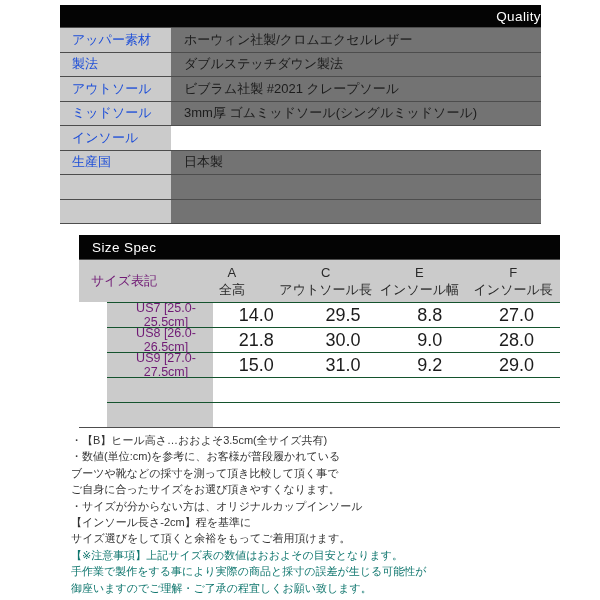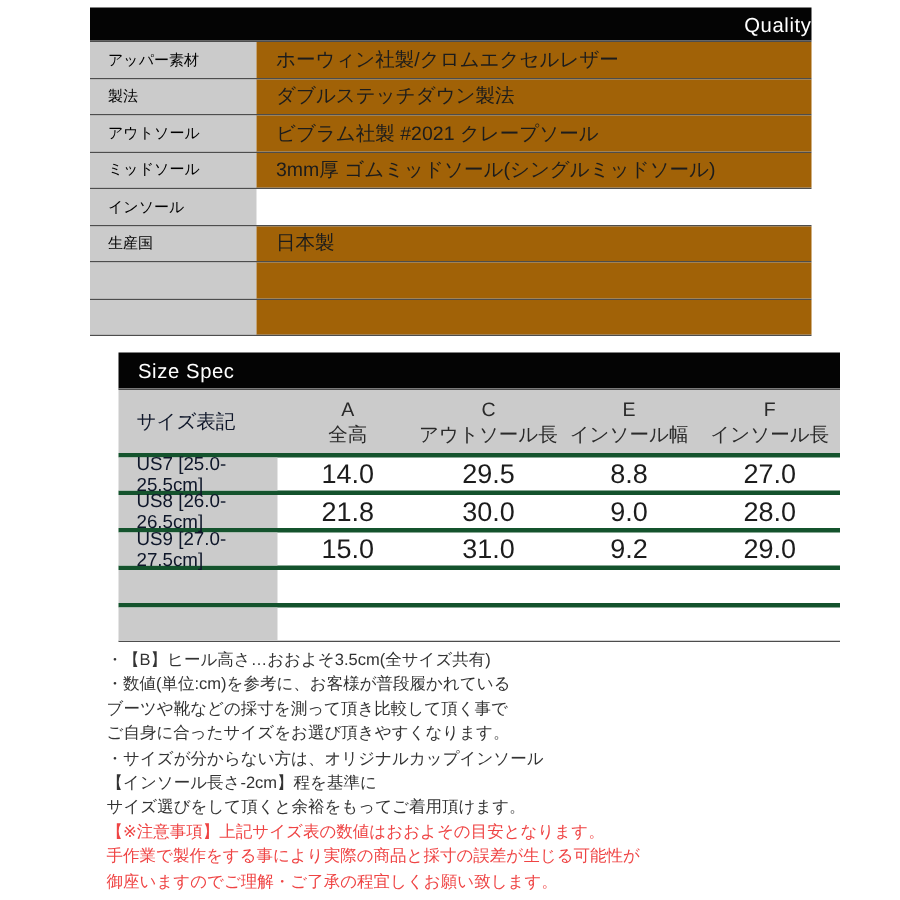--- a/index.html
+++ b/index.html
@@ -12,43 +12,43 @@
   .bar{
     background:#040404;color:#ffffff;display:flex;align-items:center;
     padding-left:13px;font-size:13.5px;letter-spacing:.4px;box-sizing:border-box;
   }
   #quality{top:5px;}
   #quality .bar{height:22px;justify-content:flex-end;}
   .tbl{border-bottom:1px solid #4d4d4d;}
   .q-row{display:flex;height:24.5px;border-top:1px solid #4d4d4d;box-sizing:border-box;}
   .q-label{
     width:111px;background:#cbcbcb;display:flex;align-items:center;
-    padding-left:12px;box-sizing:border-box;font-size:10px;color:#000000;
+    padding-left:12px;box-sizing:border-box;font-size:13px;color:#1d4ed8;
   }
-  .q-value{flex:1;display:flex;align-items:center;padding-left:13px;font-size:13px;background:#a16207;}
+  .q-value{flex:1;display:flex;align-items:center;padding-left:13px;font-size:13px;background:#737373;}
   #sizespec{top:235px;padding-left:19px;}
   #sizespec .bar{height:24px;}
   .s-header{display:flex;height:43px;background:#cbcbcb;border-top:1px solid #4d4d4d;box-sizing:border-box;}
   .s-size-col{
     width:106px;display:flex;align-items:center;padding-left:12px;
-    box-sizing:border-box;font-size:13px;color:#0f172a;
+    box-sizing:border-box;font-size:13px;color:#701a75;text-align:center;
   }
   .s-col{
     flex:1;display:flex;flex-direction:column;justify-content:center;
     text-align:center;font-size:13px;line-height:17px;color:#2a2a2a;
   }
-  .s-row{display:flex;height:25px;border-top:3px solid #14532d;box-sizing:border-box;background:#fff;}
+  .s-row{display:flex;height:25px;border-top:1px solid #14532d;box-sizing:border-box;background:#fff;margin-left:28px;}
   .s-row .s-size-col{background:#cbcbcb;font-size:12.5px;}
   .s-val{flex:1;display:flex;align-items:center;justify-content:center;font-size:18px;}
   #notes{
     position:absolute;left:71px;top:432px;width:505px;
     font-size:11px;line-height:16.4px;color:#333333;
   }
   .note-line{white-space:nowrap;}
-  .note-red{color:#ef4444;}
+  .note-red{color:#0f766e;}
 </style>
 </head>
 <body>
 
 <div class="stage">
 
   <div class="section" id="quality">
     <div class="bar">
       <span>Quality</span>
     </div>

